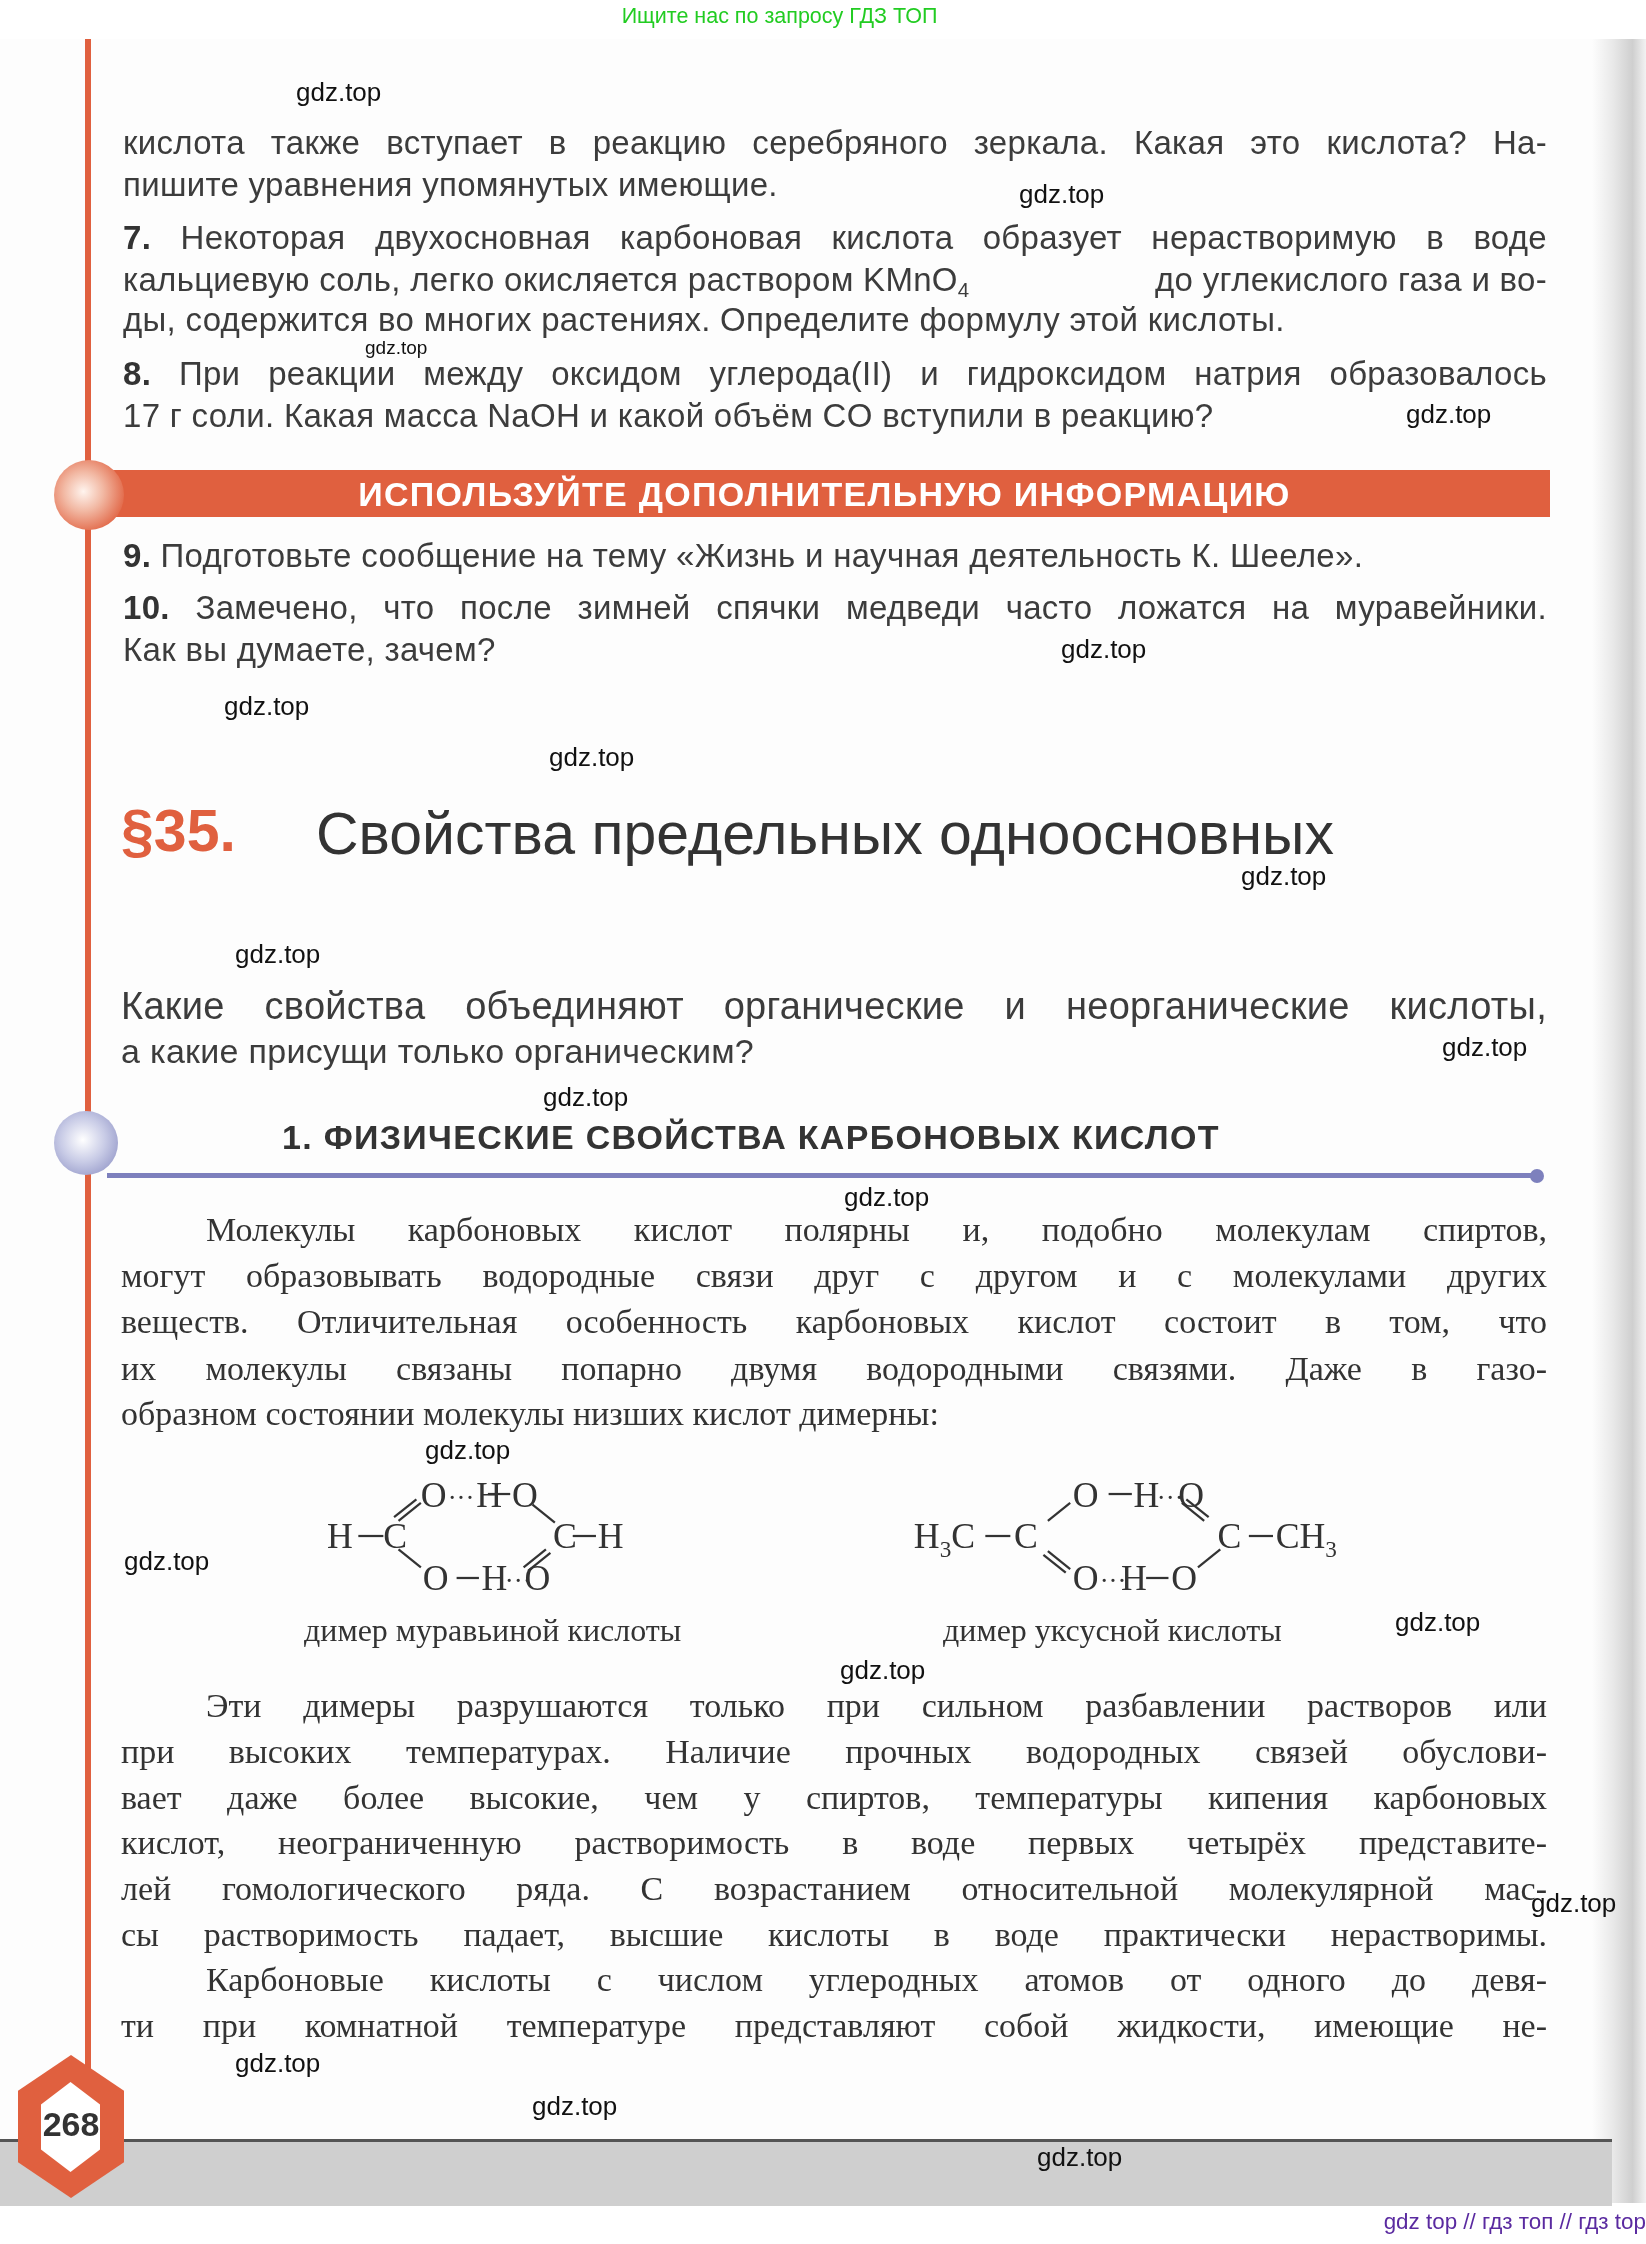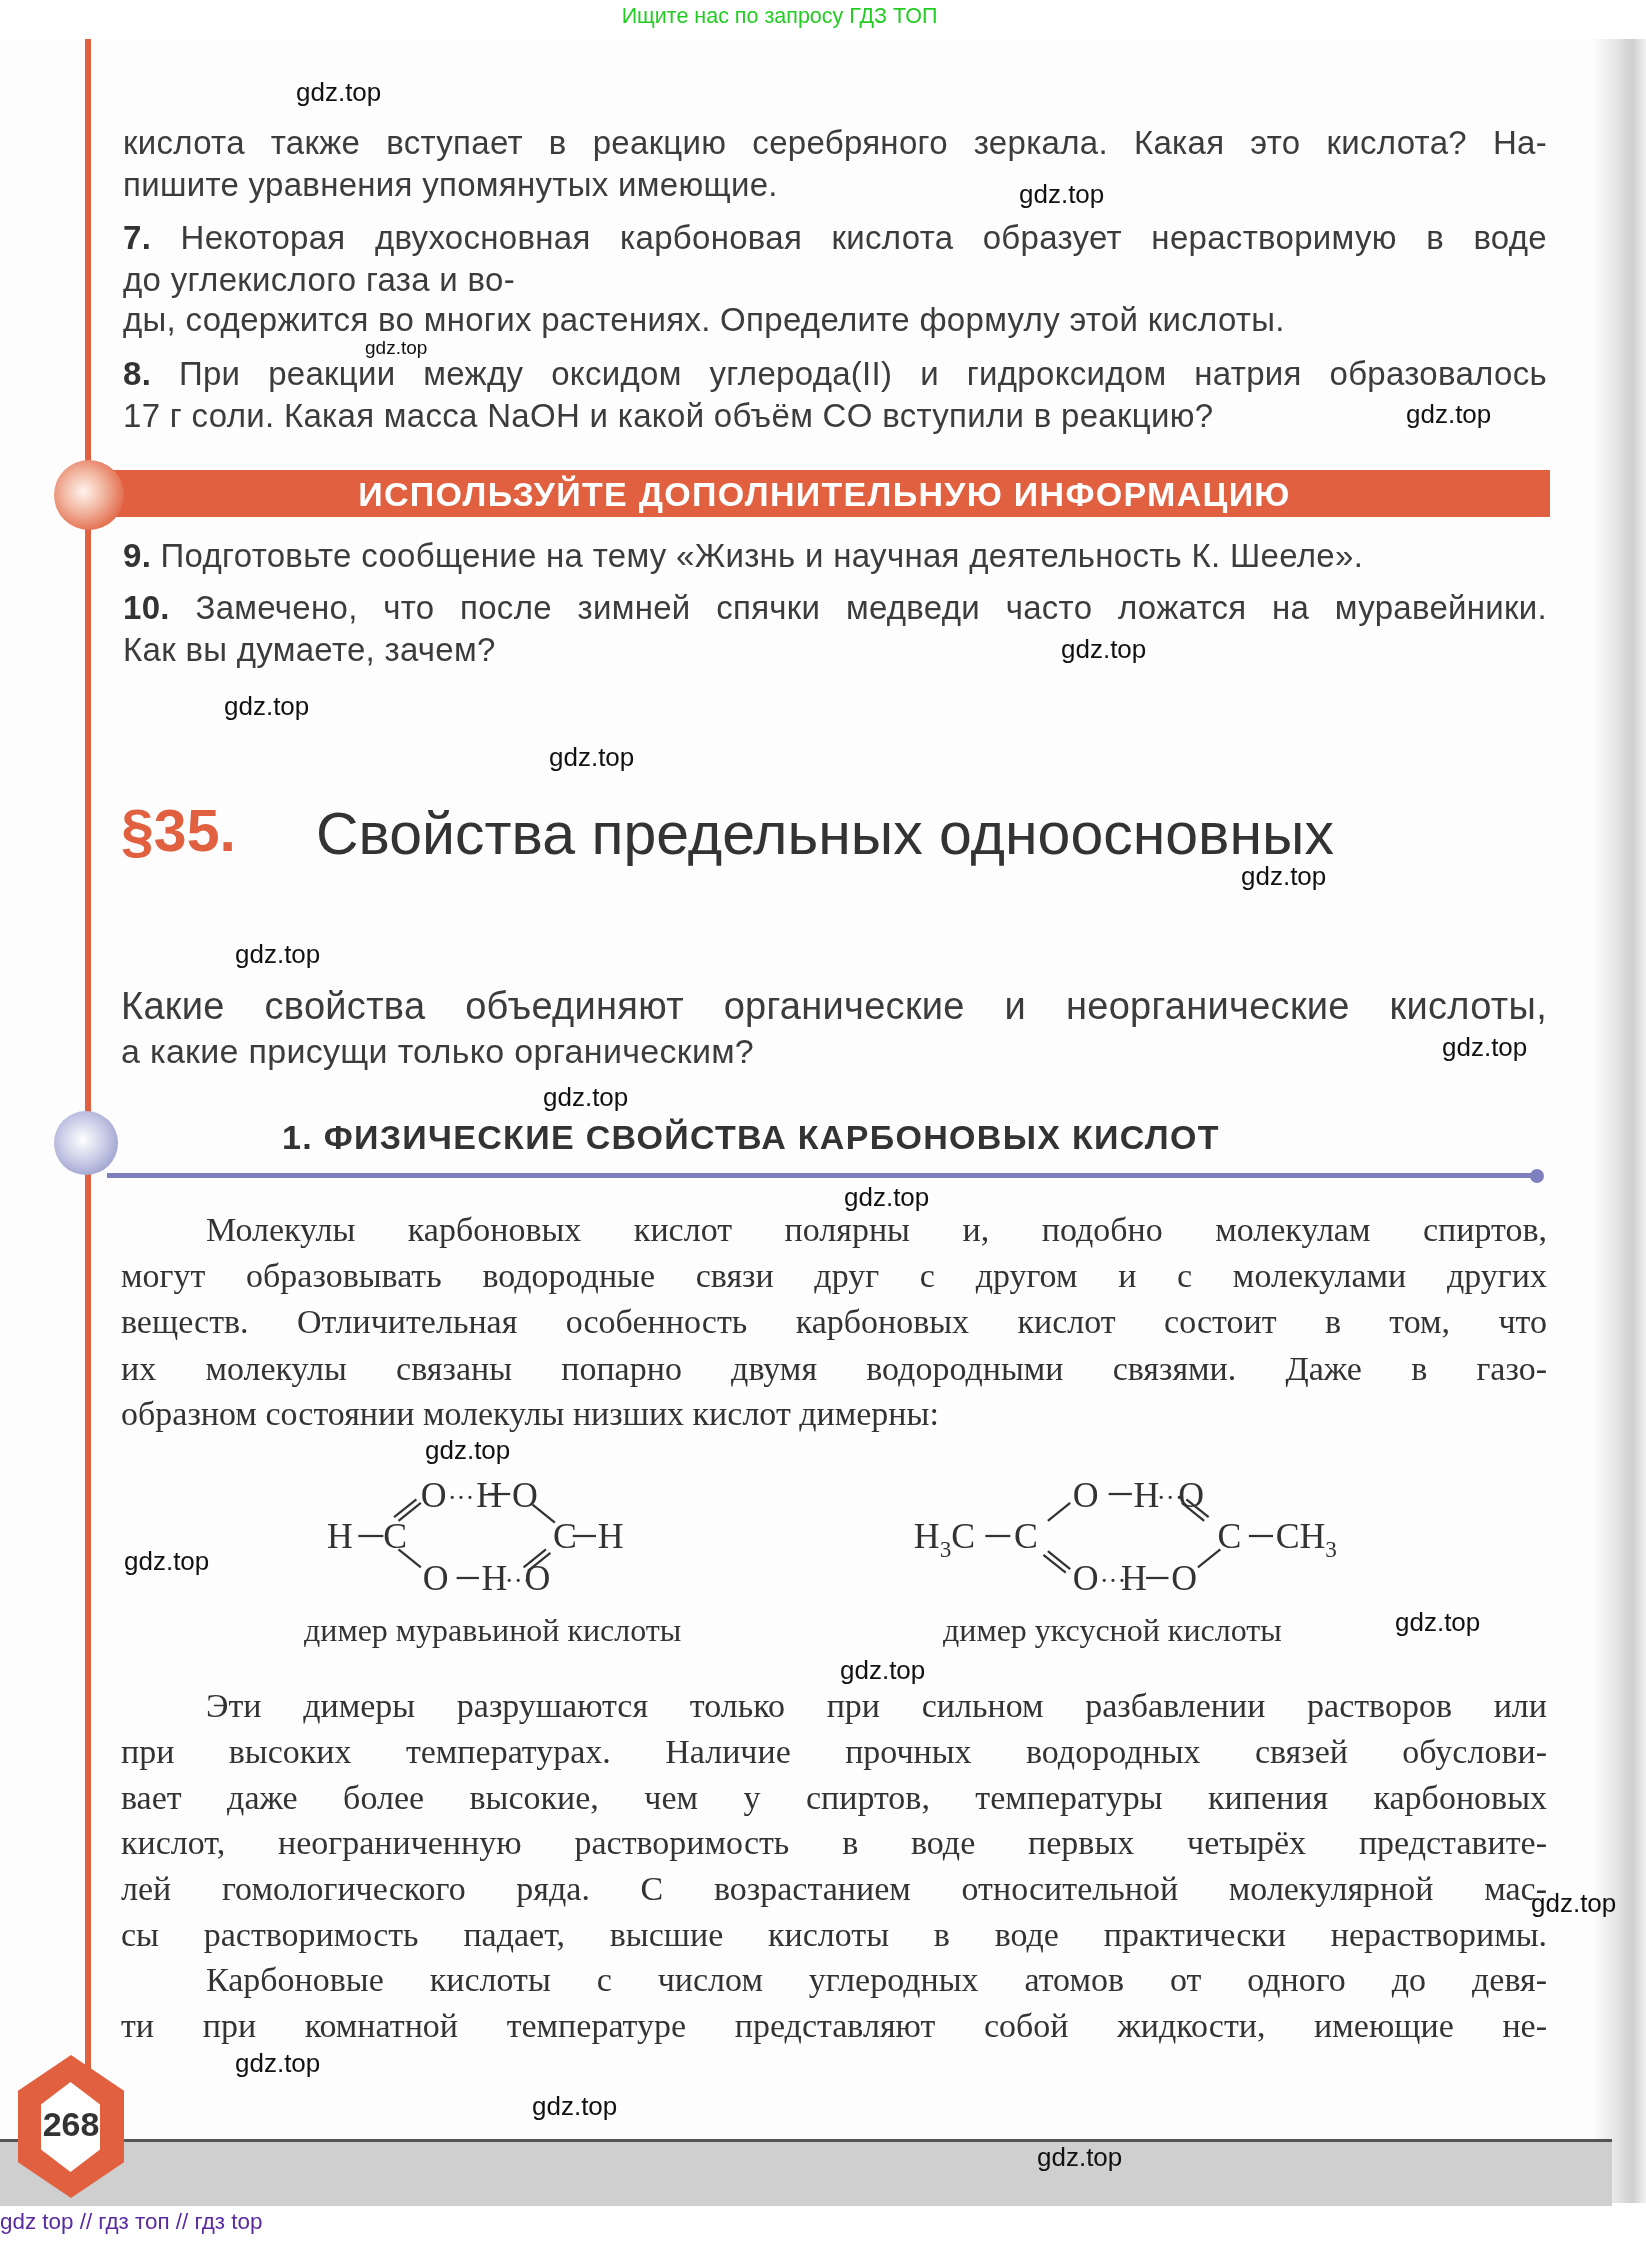--- a/index.html
+++ b/index.html
@@ -19,38 +19,39 @@
   .sphere-blue { left:54px; top:1111px; width:64px; height:64px; border-radius:50%; background:radial-gradient(circle at 45% 45%, #ffffff 0%, #c8cbe6 45%, #8d91c4 90%); }
   .section-head { left:282px; top:1118px; font-size:34px; font-weight:bold; color:#333; letter-spacing:1.3px; white-space:nowrap;text-align:right; }
   .blue-rule { left:107px; top:1173px; width:1428px; height:5.4px; background:#7d80bd; }
   .blue-dot { left:1530px; top:1169px; width:14.3px; height:14.3px; border-radius:50%; background:#7d80bd; }
   .para-title-num { left:121px; top:797px; font-size:59px; font-weight:bold; color:#e0603f; white-space:nowrap; }
   .para-title { left:316px; top:797px; font-size:59px; color:#333; white-space:nowrap; line-height:75px; }
   .footer-band { left:0; top:2139px; width:1612px; height:64px; background:#cfcfcf; border-top:3.6px solid #555; }
   .hex-outer { left:18px; top:2055px; width:106px; height:143px; background:#e0603f; clip-path:polygon(50% 0%, 100% 25%, 100% 75%, 50% 100%, 0% 75%, 0% 25%); }
   .hex-inner { left:41px; top:2082px; width:59px; height:90px; background:#ffffff; clip-path:polygon(50% 0%, 100% 25%, 100% 75%, 50% 100%, 0% 75%, 0% 25%); }
   .page-num { left:18px; top:2105px; width:106px; text-align:center; font-size:34px; font-weight:bold; color:#333; }
-  .bottom-banner { left:0; top:2209px; width:1646px; text-align:left; font-size:22.4px; color:#5a2aa0; }
+  .bottom-banner { left:0; top:2209px; width:1646px; text-align:right; font-size:22.4px; color:#5a2aa0; }
   .caption { font-family:"Liberation Serif", serif; font-size:32px; color:#333; white-space:nowrap; }
   sub { font-size:0.62em; vertical-align:-0.3em; }
 </style>
 </head>
 <body>
 
 <div class="abs top-banner">Ищите нас по запросу ГДЗ ТОП</div>
 
 <div class="abs page"></div>
 <div class="abs binding"></div>
 <div class="abs vline"></div>
 
 <div class="abs sans justify" style="left:123px; top:124px; width:1424px;">кислота также вступает в реакцию серебряного зеркала. Какая это кислота? На-</div>
 <div class="abs sans" style="left:123px; top:166px;">пишите уравнения упомянутых имеющие.</div>
 
 <div class="abs sans justify" style="left:123px; top:219px; width:1424px;"><span class="num">7.</span> <span>Некоторая двухосновная карбоновая кислота образует нерастворимую в воде</span></div>
 <div class="abs sans" style="left:123px; top:261px; width:1424px; display:flex; justify-content:space-between;">
+  <span><span>кальциевую соль, легко окисляется раствором KMnO</span><sub>4</sub></span>
   <span>до углекислого газа и во-</span>
 </div>
 <div class="abs sans" style="left:123px; top:301px;">ды, содержится во многих растениях. Определите формулу этой кислоты.</div>
 
 <div class="abs sans justify" style="left:123px; top:355px; width:1424px;"><span class="num">8.</span> <span>При реакции между оксидом углерода(II) и гидроксидом натрия образовалось</span></div>
 <div class="abs sans" style="left:123px; top:397px;">17 г соли. Какая масса NaOH и какой объём CO вступили в реакцию?</div>
 
 <div class="abs band">ИСПОЛЬЗУЙТЕ ДОПОЛНИТЕЛЬНУЮ ИНФОРМАЦИЮ</div>
 <div class="abs sphere-orange"></div>
 

